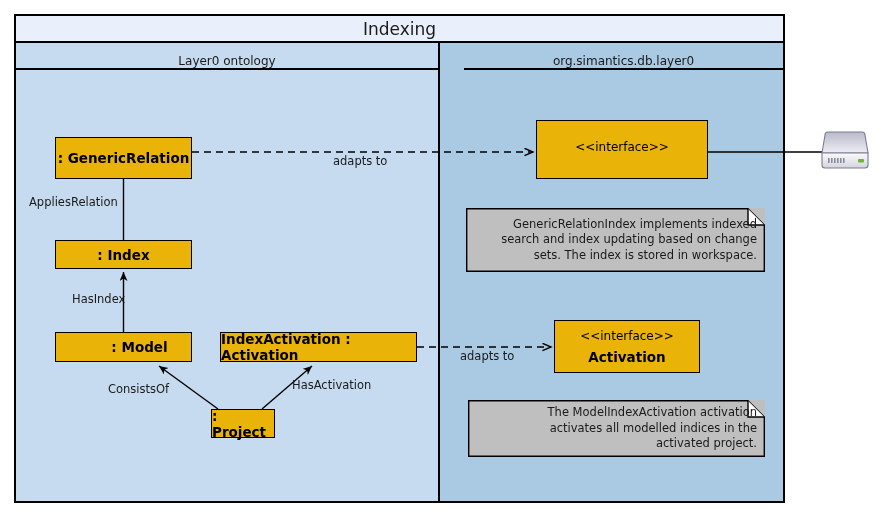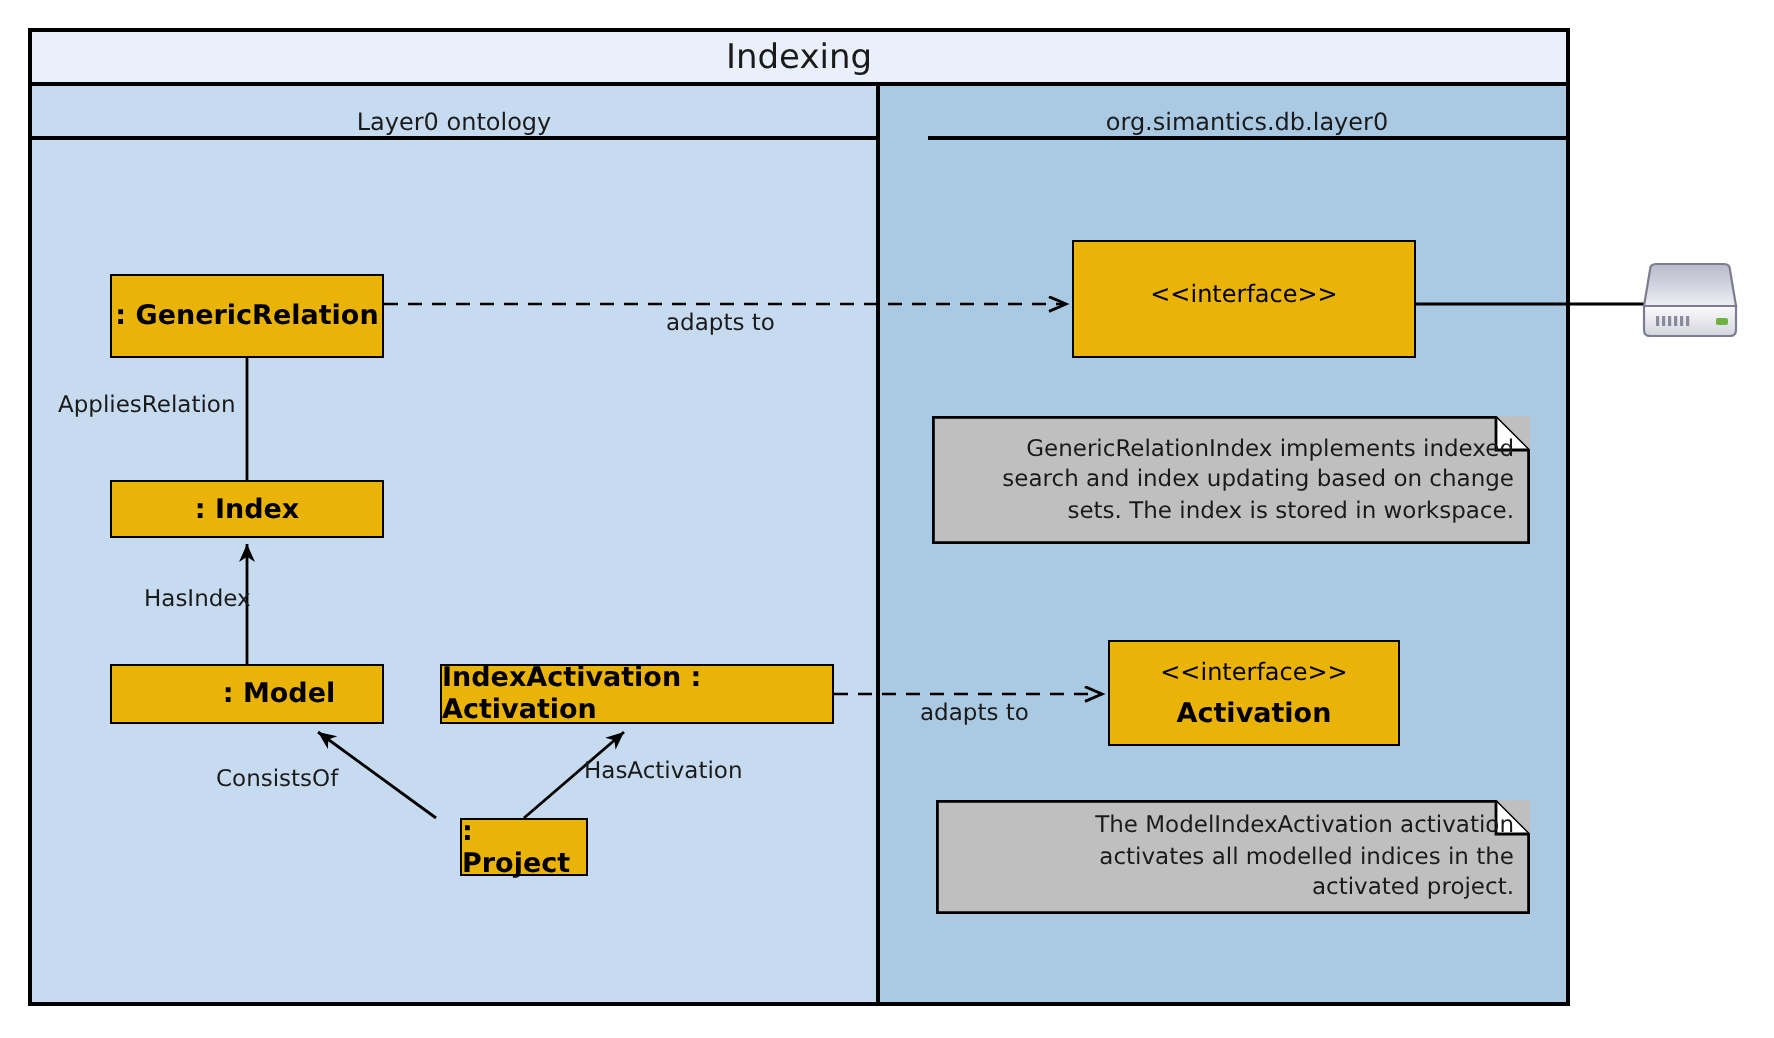--- a/index.html
+++ b/index.html
@@ -45,21 +45,21 @@
   }
   .uml-box .stereotype{
     font-weight:normal;font-size:12px;margin-bottom:6px;
   }
   .uml-box .cname{font-weight:bold;font-size:13.5px;}
 
   #box-genericrelation{left:55px;top:137px;width:137px;height:42px;}
   #box-index{left:55px;top:240px;width:137px;height:29px;}
   #box-model{left:55px;top:332px;width:137px;height:30px;padding-left:32px;}
   #box-indexactivation{left:220px;top:332px;width:197px;height:30px;}
-  #box-project{left:211px;top:409px;width:64px;height:29px;margin-left:19px;}
+  #box-project{left:211px;top:409px;width:64px;height:29px;}
   #box-genericrelationindex{left:536px;top:120px;width:172px;height:59px;}
   #box-activation{left:554px;top:320px;width:146px;height:53px;}
 
   
   .uml-note{
     position:absolute;background:#bfbfbf;
     font-size:11.5px;color:#1a1a1a;text-align:right;
     display:flex;align-items:center;justify-content:center;
     box-sizing:border-box;z-index:5;line-height:1.35;
     padding:4px 8px;

